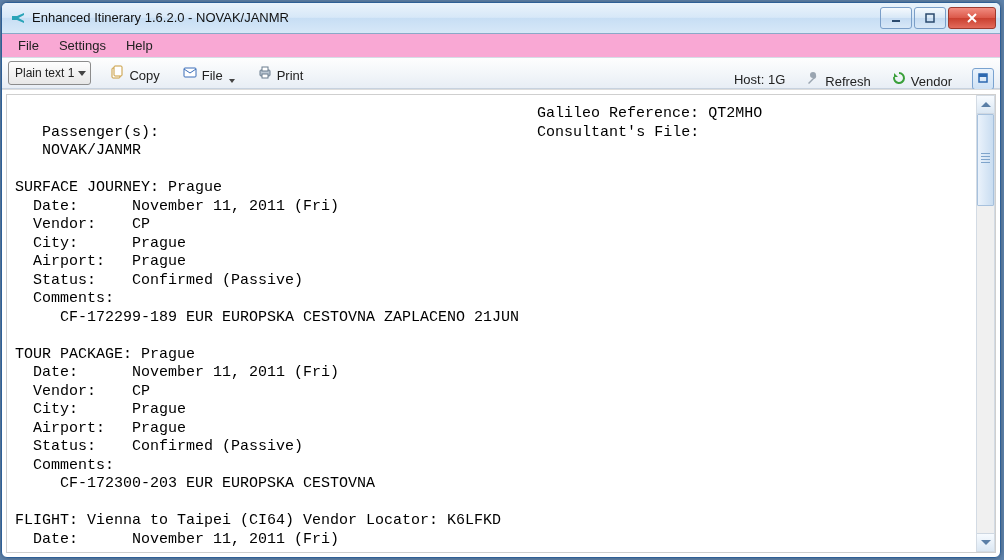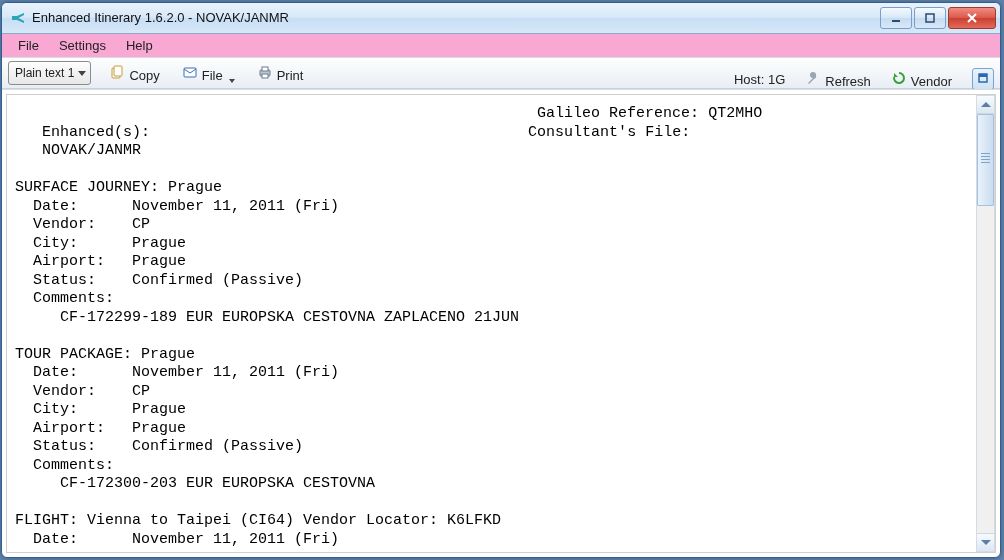--- a/index.html
+++ b/index.html
@@ -321,21 +321,21 @@
               <rect x="2" y="2" width="8" height="8" fill="none" stroke="#2c68b0" stroke-width="1.5"></rect>
               <rect x="2" y="2" width="8" height="3" fill="#2c68b0"></rect>
             </svg>
         </span>
       </div>
     </div>
   </div>
 
   <div class="content-wrap">
     <div class="content">                                                          <span>Galileo Reference:</span> <span>QT2MHO</span>
-   <span>Enhanced(s):</span>                                          <span>Consultant's File:</span><span></span>
+   <span>Passenger(s):</span>                                          <span>Consultant's File:</span><span></span>
    <span>NOVAK/JANMR</span>
 
 <span>SURFACE JOURNEY: Prague</span>
   <span>Date:</span>      <span>November 11, 2011 (Fri)</span>
   <span>Vendor:</span>    <span>CP</span>
   <span>City:</span>      <span>Prague</span>
   <span>Airport:</span>   <span>Prague</span>
   <span>Status:</span>    <span>Confirmed (Passive)</span>
   <span>Comments:</span>
      <span>CF-172299-189 EUR EUROPSKA CESTOVNA ZAPLACENO 21JUN</span>

